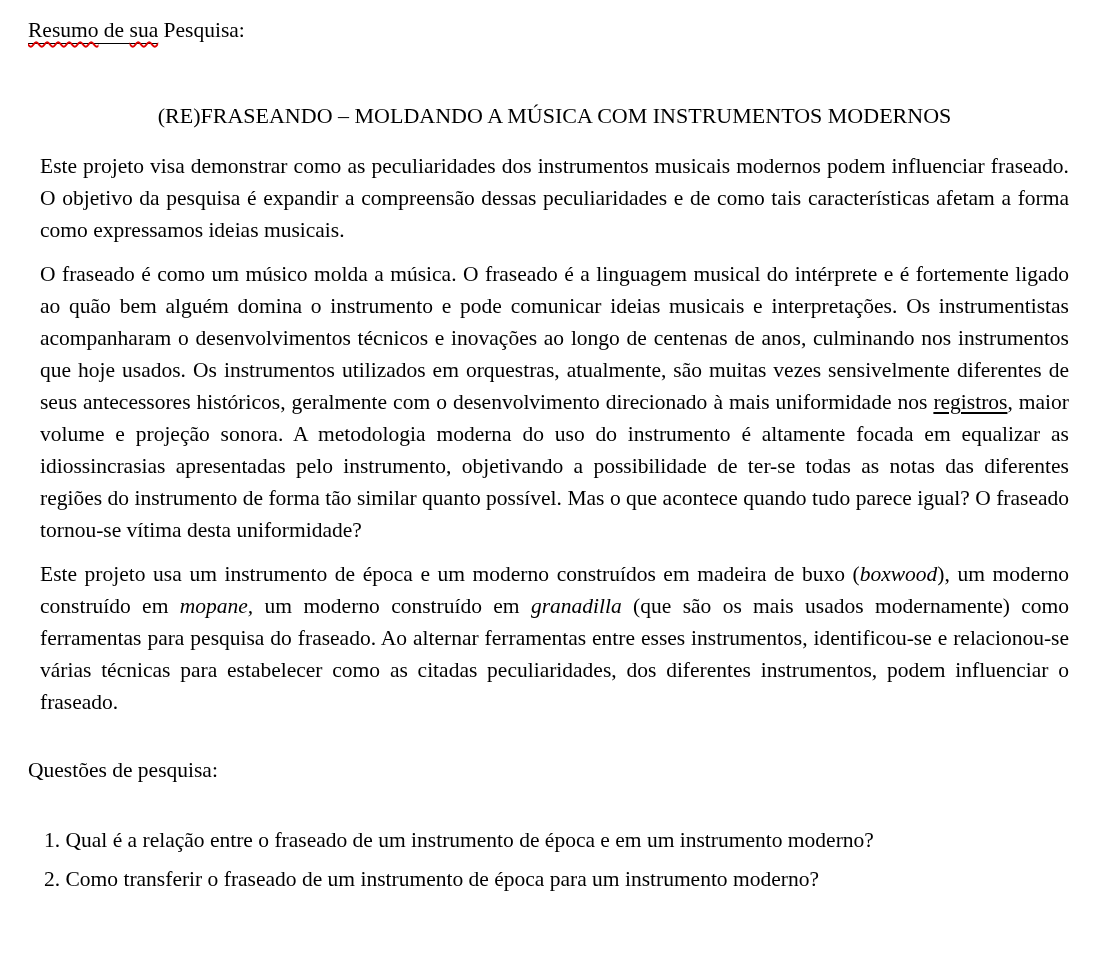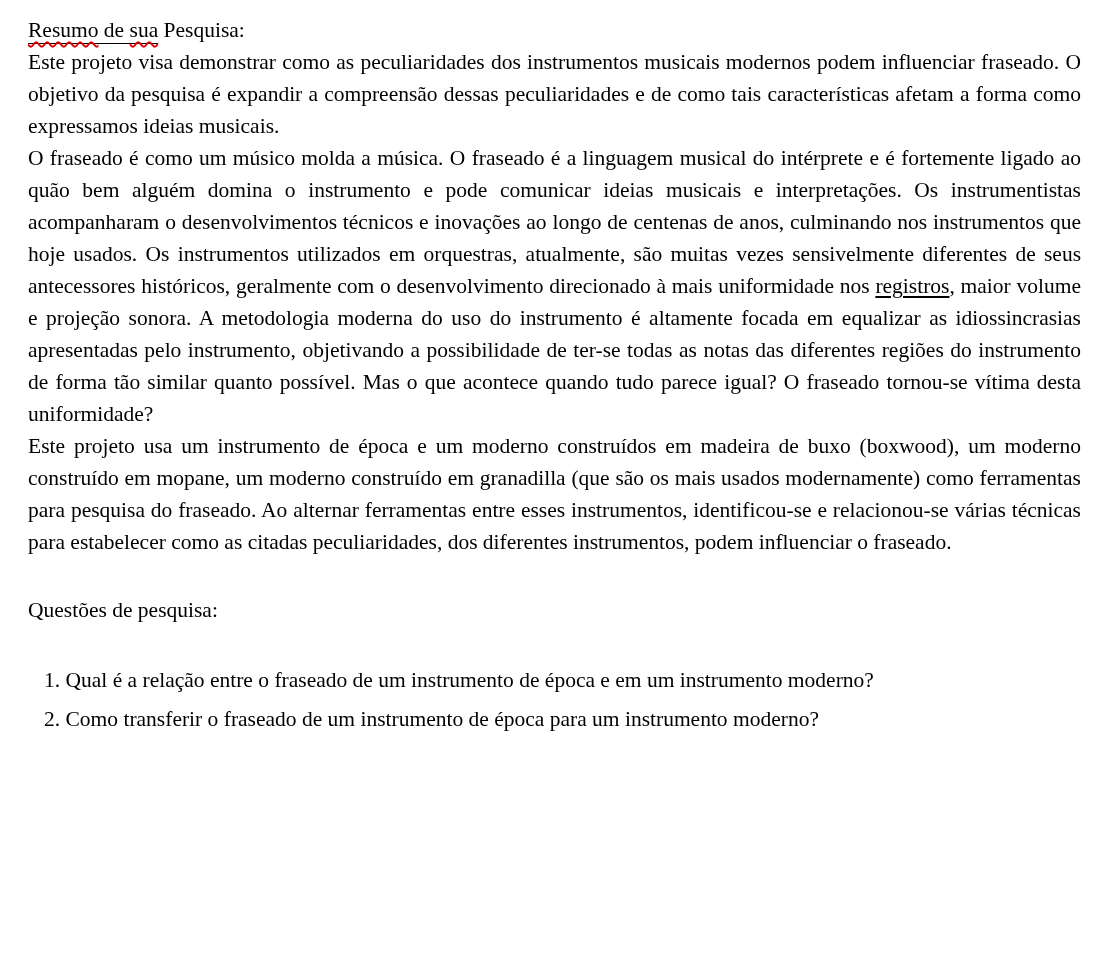--- a/index.html
+++ b/index.html
@@ -25,37 +25,38 @@
     text-align: left;
   }
   .doc-title {
     margin: 54px 0 18px 0;
     text-align: center;
     font-size: 22px;
     font-weight: normal;
     line-height: 32px;
   }
   .para {
-    margin: 0;
+    margin: 12px;
     text-align: justify;
     text-justify: inter-word;
   }
   .questions-label {
     margin: 36px 0 0 0;
     text-align: left;
   }
   .questions-list {
     margin: 38px 0 0 16px;
   }
   .question {
     margin: 0 0 7px 0;
     text-align: left;
   }
   
   .run-italic {
+    font-style: italic;
   }
   .run-underline {
     border-bottom: 1px solid #000000;
     padding-bottom: 1px;
   }
   .run-ul {
     text-decoration: underline;
     text-decoration-color: #000000;
     text-underline-offset: 3px;
   }
@@ -68,20 +69,21 @@
     text-decoration-skip-ink: none;
   }
 </style>
 </head>
 <body>
 
 <div class="page">
 
   <p class="header-line"><span class="run-underline run-spell">Resumo</span><span class="run-underline"> de </span><span class="run-underline run-spell">sua</span><span> Pesquisa:</span></p>
 
+  <h1 class="doc-title">(RE)FRASEANDO – MOLDANDO A MÚSICA COM INSTRUMENTOS MODERNOS</h1>
 
   <p class="para"><span>Este projeto visa demonstrar como as peculiaridades dos instrumentos musicais modernos podem influenciar fraseado. O objetivo da pesquisa é expandir a compreensão dessas peculiaridades e de como tais características afetam a forma como expressamos ideias musicais.</span></p>
 
   <p class="para"><span>O fraseado é como um músico molda a música. O fraseado é a linguagem musical do intérprete e é fortemente ligado ao quão bem alguém domina o instrumento e pode comunicar ideias musicais e interpretações. Os instrumentistas acompanharam o desenvolvimentos técnicos e inovações ao longo de centenas de anos, culminando nos instrumentos que hoje usados. Os instrumentos utilizados em orquestras, atualmente, são muitas vezes sensivelmente diferentes de seus antecessores históricos, geralmente com o desenvolvimento direcionado à mais uniformidade nos </span><span class="run-ul">registros</span><span>, maior volume e projeção sonora. A metodologia moderna do uso do instrumento é altamente focada em equalizar as idiossincrasias apresentadas pelo instrumento, objetivando a possibilidade de ter-se todas as notas das diferentes regiões do instrumento de forma tão similar quanto possível. Mas o que acontece quando tudo parece igual? O fraseado tornou-se vítima desta uniformidade?</span></p>
 
   <p class="para"><span>Este projeto usa um instrumento de época e um moderno construídos em madeira de buxo (</span><span class="run-italic">boxwood</span><span>), um moderno construído em </span><span class="run-italic">mopane,</span><span> um moderno construído em </span><span class="run-italic">granadilla</span><span> (que são os mais usados modernamente) como ferramentas para pesquisa do fraseado. Ao alternar ferramentas entre esses instrumentos, identificou-se e relacionou-se várias técnicas para estabelecer como as citadas peculiaridades, dos diferentes instrumentos, podem influenciar o fraseado.</span></p>
 
   <p class="questions-label">Questões de pesquisa:</p>
 
   <div class="questions-list">

